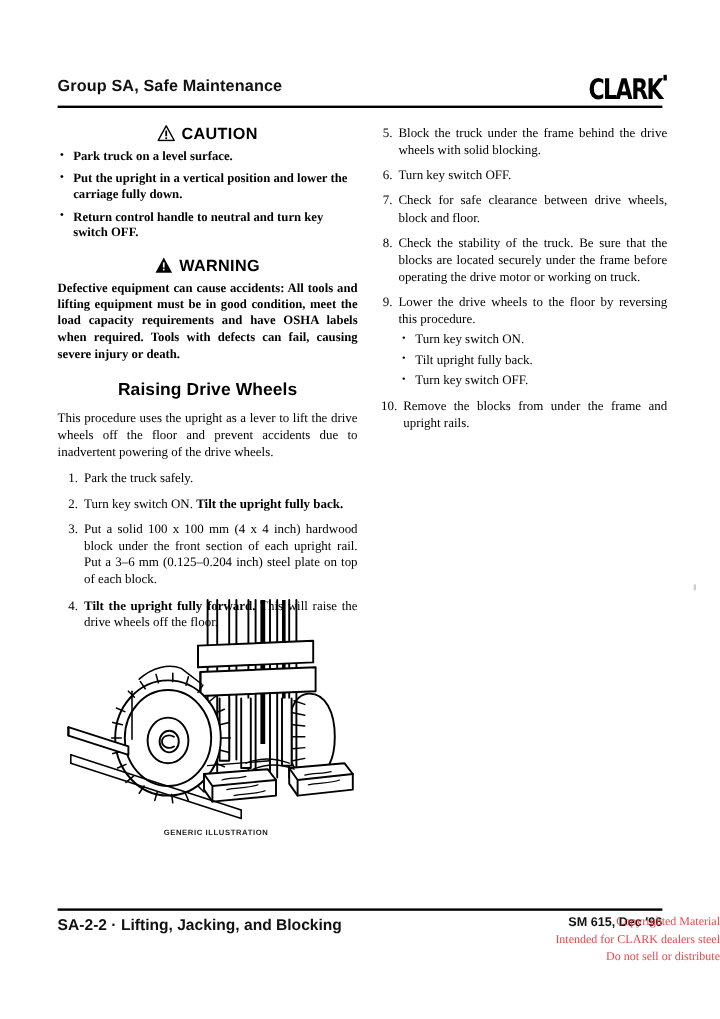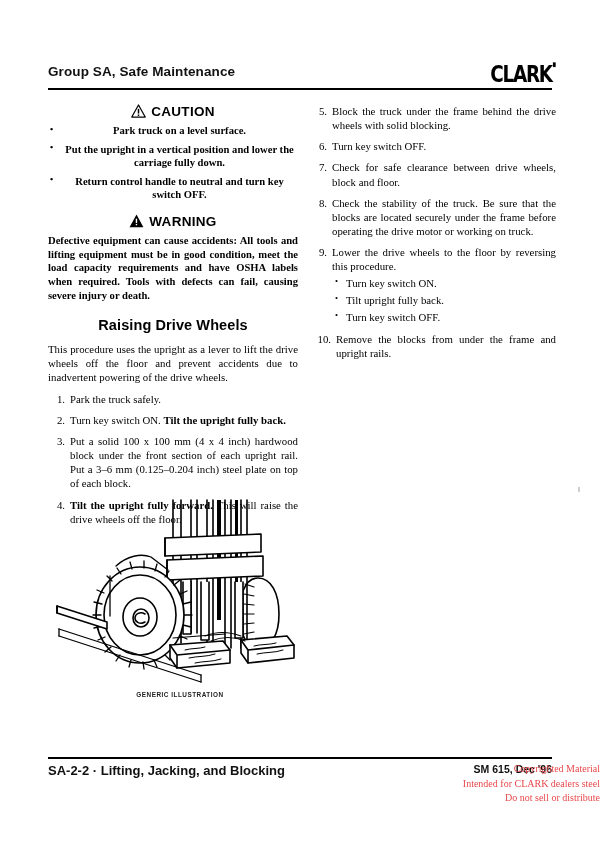--- a/index.html
+++ b/index.html
@@ -121,21 +121,21 @@
     list-style: none;
     margin: 0;
     padding: 0;
   }
   .bullets li {
     position: relative;
     padding-left: 13px;
     margin-bottom: 5px;
     font-weight: bold;
     line-height: 1.28;
-    text-align: center;
+    text-align: left;
   }
   .bullets li::before {
     content: "\2022";
     position: absolute;
     left: 2px;
     top: -0.5px;
     font-size: 9px;
   }
 
   

